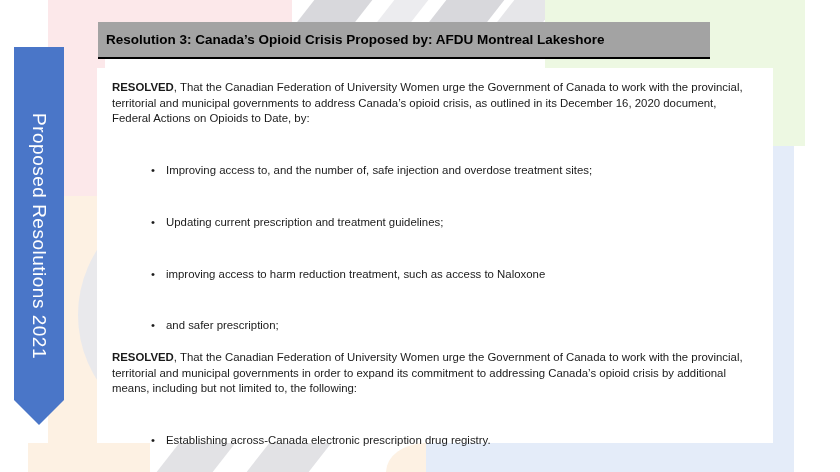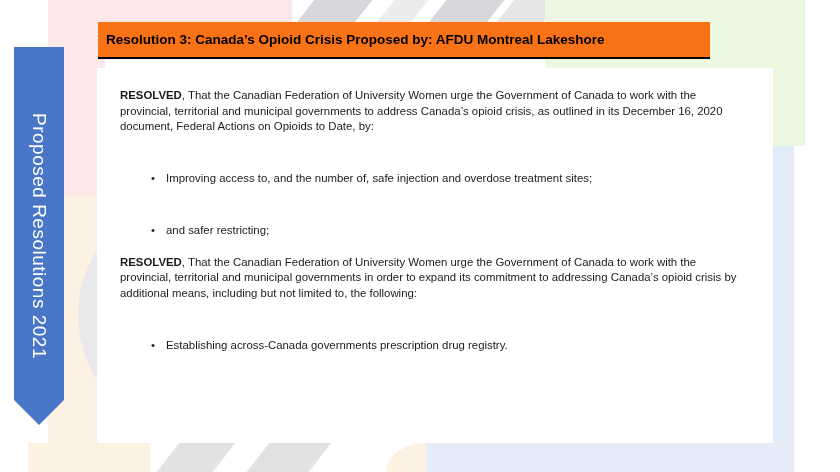--- a/index.html
+++ b/index.html
@@ -37,35 +37,35 @@
   }
   .ribbon-label {
     position:absolute; left:-145px; top:164px; width:340px; height:50px;
     transform:rotate(90deg);
     display:flex; align-items:center; justify-content:center;
     color:#ffffff; font-size:19px; letter-spacing:0.5px; white-space:nowrap;
   }
 
   
   .title-bar {
-    left:98px; top:22px; width:612px; height:37px; background:#f97316;
+    left:98px; top:22px; width:612px; height:37px; background:#a3a3a3;
     border-bottom:2px solid #000000; box-sizing:border-box;
     display:flex; align-items:center; padding-left:8px;
     font-size:13.5px; font-weight:bold; color:#000000; white-space:nowrap;
     z-index:2;
   }
 
   
   .content-box {
     left:97px; top:68px; width:676px; height:375px; background:#ffffff;
     box-sizing:border-box; padding:8px 14px 0 11px;
     font-size:11.4px; line-height:15.7px; color:#1a1a1a;
     z-index:2;
   }
-  .content-box p { margin:12px; }
+  .content-box p { margin:4px; }
   .para2 { margin-top:16px !important; }
   ul.bullets { margin:0; padding:0 0 0 58px; list-style:none; }
   ul.bullets li { position:relative;margin-top:36px; }
   ul.bullets li::before { content:"\2022"; position:absolute; left:-15px; top:0; }
 </style>
 </head>
 <body>
 
 <div class="slide">
 
@@ -94,22 +94,24 @@
   </div>
 
   <div class="abs title-bar">
     <span>Resolution 3: Canada’s Opioid Crisis Proposed by: AFDU Montreal Lakeshore</span>
   </div>
 
   <div class="abs content-box">
     <p><strong>RESOLVED</strong><span>, That the Canadian Federation of University Women urge the Government of Canada to work with the provincial, territorial and municipal governments to address Canada’s opioid crisis, as outlined in its December 16, 2020 document, Federal Actions on Opioids to Date, by:</span></p>
     <ul class="bullets">
         <li>Improving access to, and the number of, safe injection and overdose treatment sites;</li>
-        <li>and safer restricting;</li>
+        <li>Updating current prescription and treatment guidelines;</li>
+        <li>improving access to harm reduction treatment, such as access to Naloxone</li>
+        <li>and safer prescription;</li>
       </ul>
 
     <p class="para2"><strong>RESOLVED</strong><span>, That the Canadian Federation of University Women urge the Government of Canada to work with the provincial, territorial and municipal governments in order to expand its commitment to addressing Canada’s opioid crisis by additional means, including but not limited to, the following:</span></p>
     <ul class="bullets">
-        <li>Establishing across-Canada governments prescription drug registry.</li>
+        <li>Establishing across-Canada electronic prescription drug registry.</li>
       </ul>
   </div>
 
 </div>
 
 </body></html>

